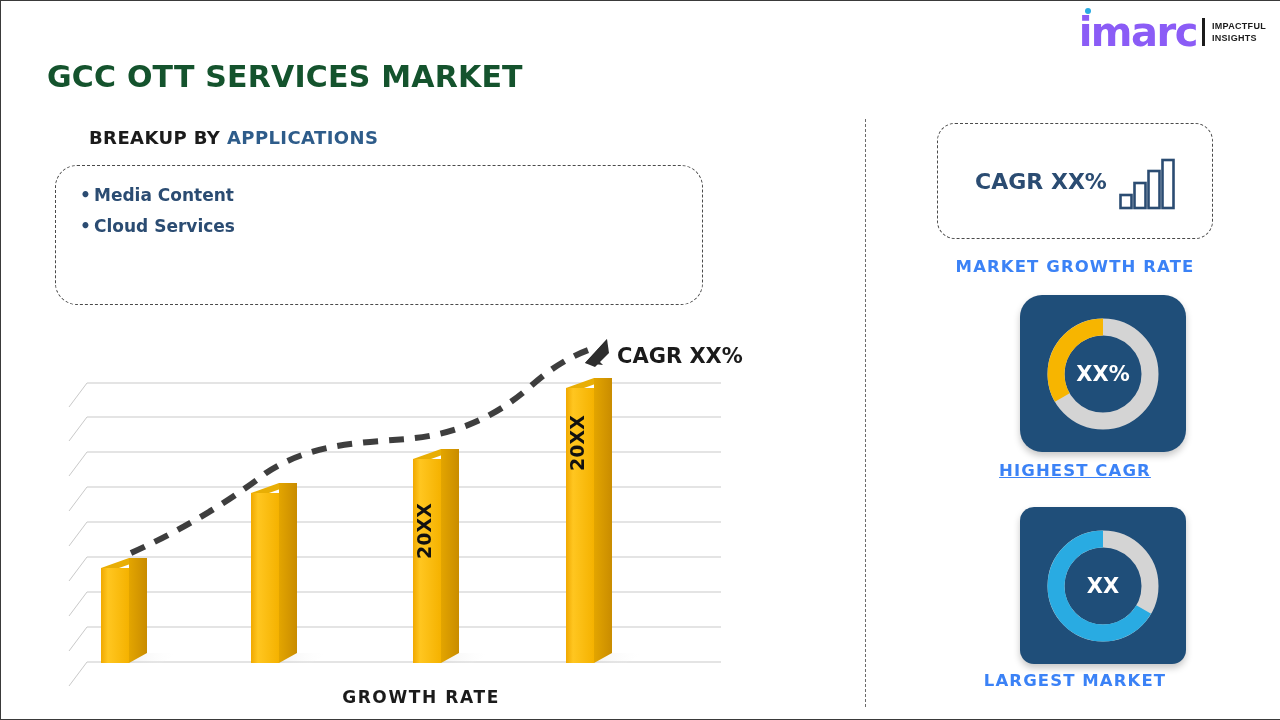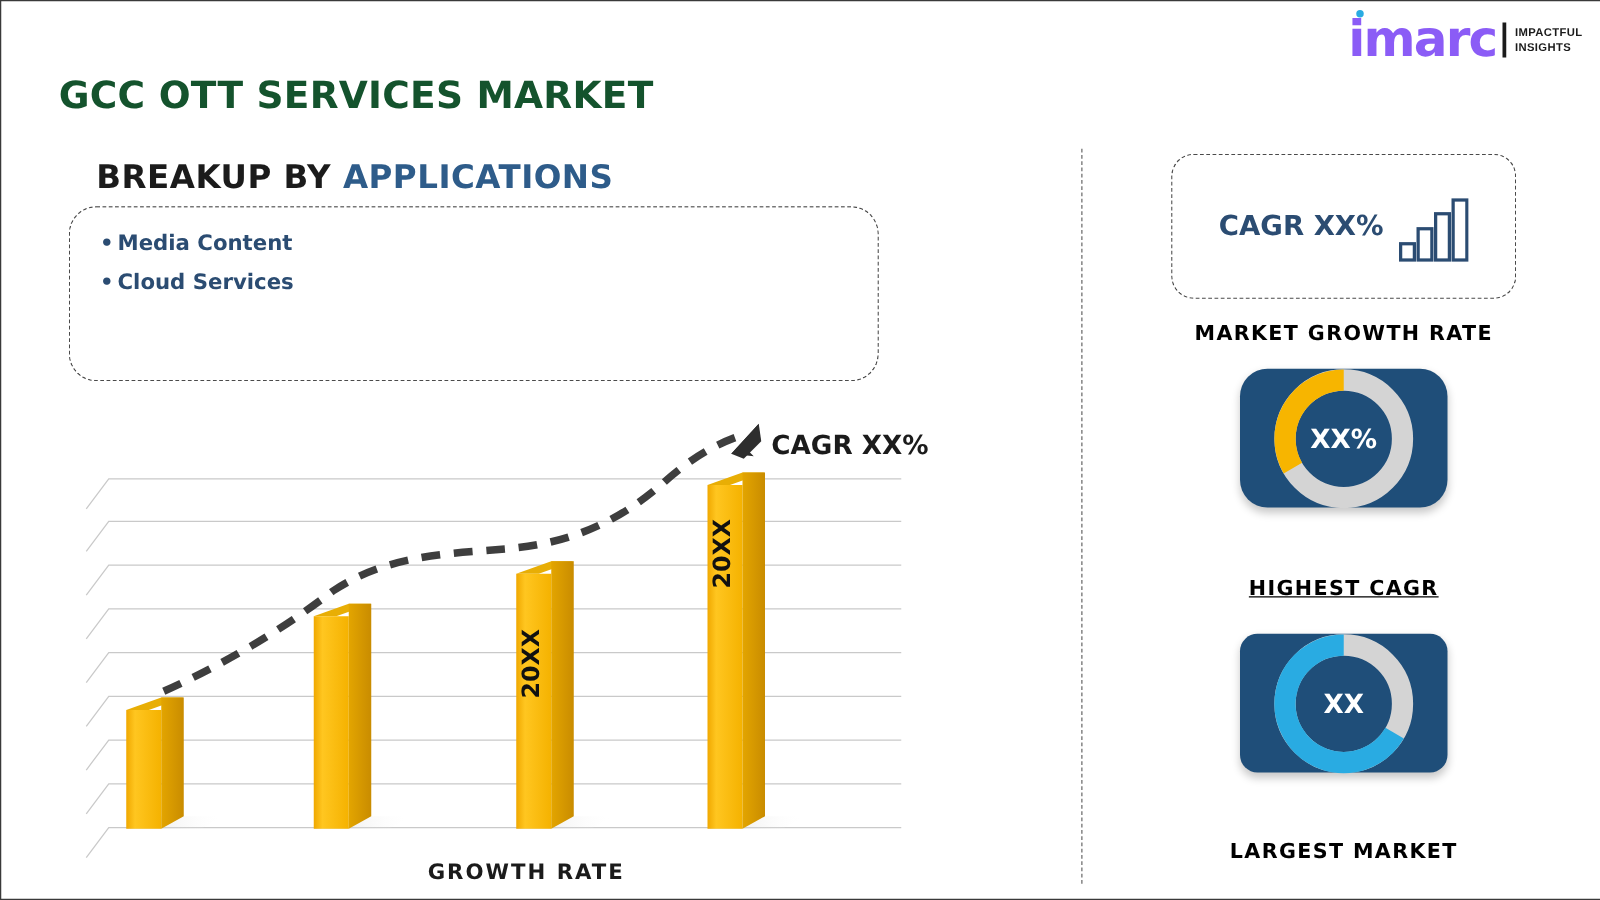--- a/index.html
+++ b/index.html
@@ -15,21 +15,21 @@
 
   
   #logo { position:absolute; top:10px; right:14px; display:flex; align-items:center; height:42px; }
   .logo-word { position:relative; font-size:40px; font-weight:bold; color:#8b5cf6; letter-spacing:-1.5px; line-height:34px; font-family:"DejaVu Sans", sans-serif; }
   .logo-dot { position:absolute; left:6px; top:-7px; width:6px; height:6px; border-radius:50%; background:#29ABE2; }
   .logo-bar { width:3px; height:28px; background:#1b1b1b; margin:0 7px 0 5px; }
   .logo-tag { font-size:9px; font-weight:bold; color:#1b1b1b; line-height:12px; letter-spacing:0.3px; }
 
   
   #page-title { position:absolute; left:46px; top:58px; font-size:30px; font-weight:bold; color:#14532d; letter-spacing:0.2px; font-family:"DejaVu Sans", sans-serif; }
-  #subtitle { position:absolute; left:76px; top:126px; font-size:26px; font-weight:bold; color:#1b1b1b; letter-spacing:0.4px; font-family:"DejaVu Sans", sans-serif; }
+  #subtitle { position:absolute; left:88px; top:126px; font-size:18px; font-weight:bold; color:#1b1b1b; letter-spacing:0.4px; font-family:"DejaVu Sans", sans-serif; }
   #subtitle .accent { color:#2E5C8A; }
 
   
   #bullet-box {
     position:absolute; left:54px; top:164px; width:648px; height:140px;
     border:1.6px dashed #4a4a4a; border-radius:22px;
     padding:14px 0 0 24px;
   }
   .bullet-item { font-size:17px; font-weight:bold; color:#2B4C72; line-height:30.5px; font-family:"DejaVu Sans", sans-serif; }
   .bullet-item .dot { display:inline-block; width:14px; }
@@ -43,29 +43,29 @@
 
   
   #cagr-box {
     position:absolute; left:936px; top:122px; width:276px; height:116px;
     border:1.6px dashed #4a4a4a; border-radius:18px;
     display:flex; align-items:center; justify-content:center;
   }
   #cagr-text { font-size:22px; font-weight:bold; color:#2B4C72; line-height:29px; font-family:"DejaVu Sans", sans-serif; }
   #cagr-icon { margin-left:12px; margin-top:6px; }
 
-  .panel-label { position:absolute; width:100%; text-align:center; font-size:16.5px; font-weight:bold; color:#000000; letter-spacing:1.1px; font-family:"DejaVu Sans", sans-serif; }
+  .panel-label { position:absolute; width:100%; text-align:center; font-size:16.5px; font-weight:bold; color:#3b82f6; letter-spacing:1.1px; font-family:"DejaVu Sans", sans-serif; }
   #label-growth { left:0; top:255px; }
   #label-highest { left:0; top:460px;text-decoration:underline; }
   #label-largest { left:0; top:670px; }
 
   .donut-card {
-    position:absolute; width:166px; height:111px; border-radius:22px;
+    position:absolute; width:166px; height:157px; border-radius:22px;
     box-shadow:0 4px 7px rgba(0,0,0,0.22);
-    display:flex; align-items:center; justify-content:center;
+    display:flex; align-items:center; justify-content:center;margin-left:28px;
   }
   #donut-card-1 { left:991px; top:294px; }
   #donut-card-2 { left:991px; top:506px; }
   .donut-value {
     position:absolute; color:#ffffff; font-weight:bold; font-size:21px;
     font-family:"DejaVu Sans", sans-serif;
   }
 </style>
 </head>
 <body>

